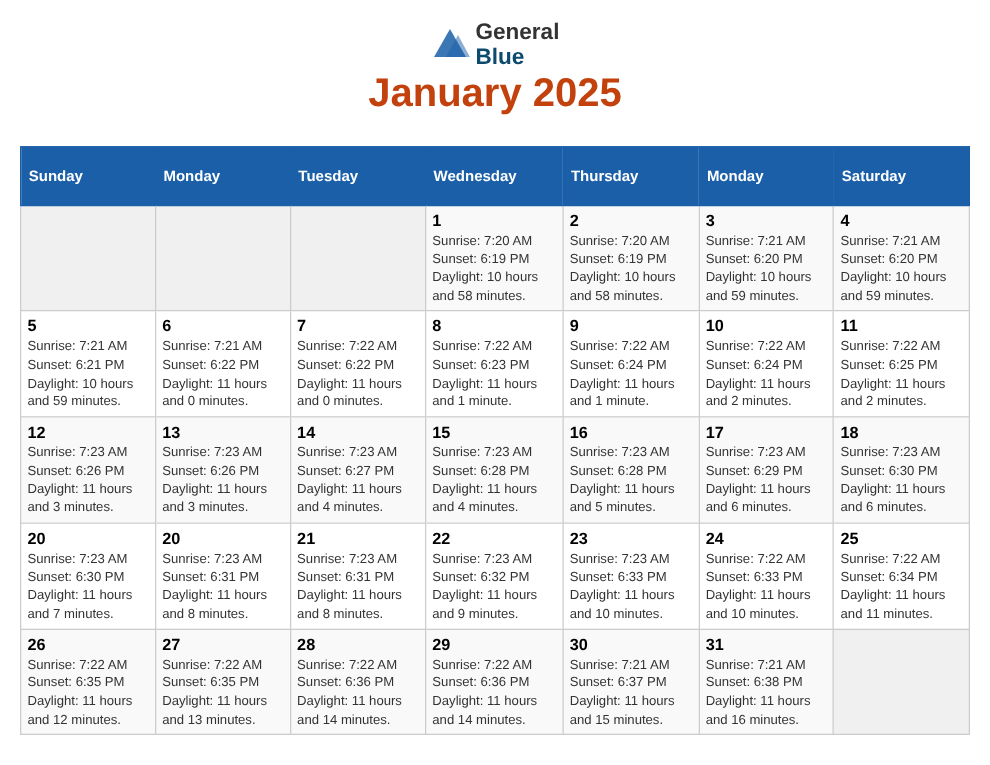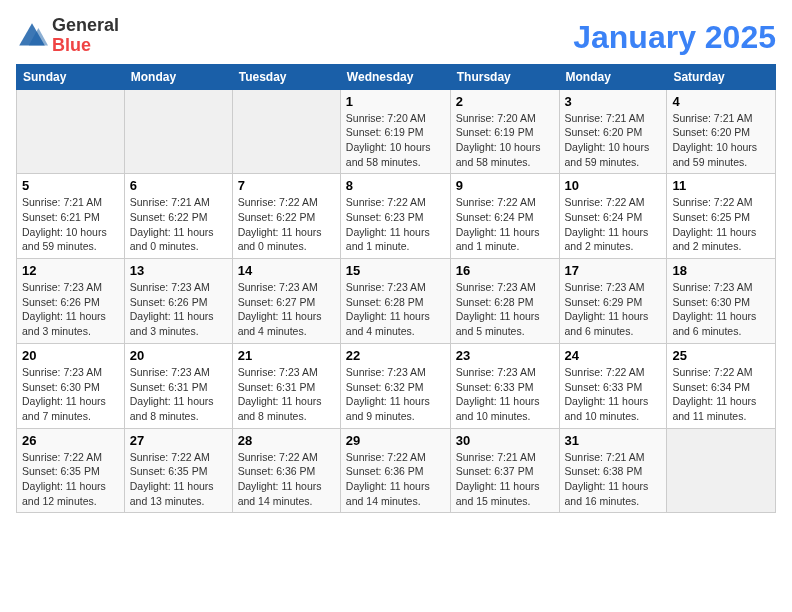--- a/index.html
+++ b/index.html
@@ -6,61 +6,62 @@
     body {
       font-family: Arial, sans-serif;
       background: #fff;
       width: 792px;
       min-height: 612px;
       padding: 16px;
     }
     .header {
       display: flex;
       justify-content: space-between;
-      align-items: flex-end;
-      margin-bottom: 8px;
+      align-items: center;
+      margin-bottom: 24px;
+      flex-direction: column;
     }
     .logo {
       display: flex;
       align-items: center;
       gap: 4px;
     }
     .logo-text {
       font-size: 18px;
       font-weight: bold;
       line-height: 1.1;
     }
     .logo-general { color: #333; }
-    .logo-blue { color: #ef4444; }
+    .logo-blue { color: #0c4a6e; }
     .logo-icon {
       width: 32px;
       height: 32px;
     }
     .title-block {
       text-align: right;
     }
     .calendar-title {
       font-size: 32px;
       font-weight: bold;
-      color: #3b82f6;
+      color: #c2410c;
     }
     .calendar-subtitle {
       font-size: 15px;
       color: #333;
     }
     table {
       width: 100%;
       border-collapse: collapse;
       font-size: 11px;
     }
     thead tr th {
       background-color: #1a5fa8;
       color: #fff;
       text-align: left;
-      padding: 5px 6px;
+      padding: 16px 6px;
       font-size: 12px;
       font-weight: bold;
       border: 1px solid #1a5fa8;
     }
     tbody tr td {
       border: 1px solid #ccc;
       vertical-align: top;
       padding: 4px 5px;
       width: 113px;
       min-height: 80px;

